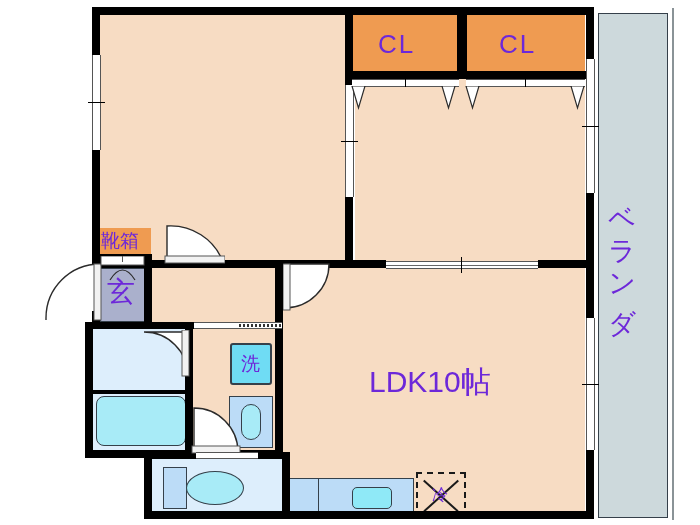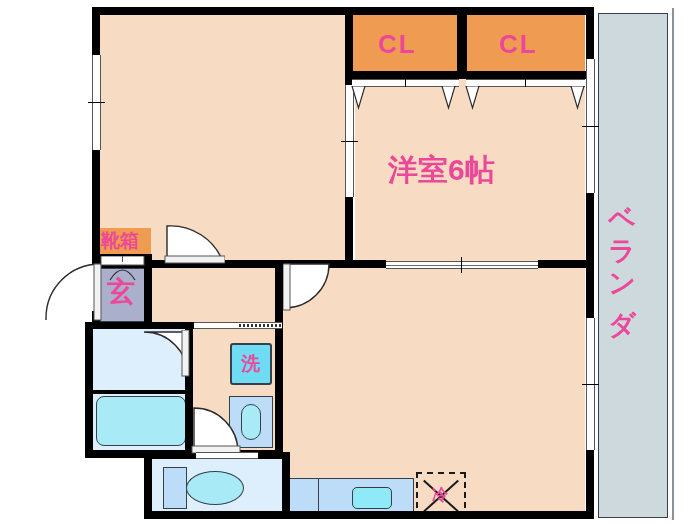--- a/index.html
+++ b/index.html
@@ -26,22 +26,22 @@
   
   .wall{background:#000000;}
 
   
   .outline{border:1px solid #35404a;}
   .outline2{border:2px solid #35404a;}
 
   
   .lbl{
     position:absolute;
-    color:#ec4899;
-    font-weight:bold;
+    color:#6d28d9;
+    font-weight:normal;
     white-space:nowrap;
     letter-spacing:0px;
     line-height:1;
   }
   .lbl-room{font-size:30px;}
   .lbl-cl{font-size:26px;letter-spacing:2px;}
   .lbl-ldk{font-size:30px;}
   .lbl-small{font-size:19px;}
   .lbl-tiny{font-size:16px;}
   .lbl-vert{
@@ -209,21 +209,21 @@
   <div class="abs" style="left:239px;top:324px;width:42px;height:3px;background:repeating-linear-gradient(90deg,#333 0 2px,transparent 2px 4px);"></div>
 
   <div class="abs win-h" style="left:196px;top:452px;width:62px;height:7px;"></div>
 
   <svg class="abs" style="left:100px;top:256px;width:45px;height:26px;" viewBox="0 0 45 26">
     <rect x="1" y="0" width="43" height="9" fill="#ffffff" stroke="#555" stroke-width="1"></rect>
     <path d="M10 24 Q22.5 4 35 24" fill="none" stroke="#2b2b2b" stroke-width="1.2"></path>
     <line x1="22.5" y1="0" x2="22.5" y2="6" stroke="#555" stroke-width="1"></line>
   </svg>
 
-  <div class="lbl lbl-room" style="left:388px;top:155px;">洋室6帖</div>
+  <div class="lbl lbl-ldk" style="left:369px;top:367px;">LDK10帖</div>
 
   <div class="lbl lbl-cl" style="left:378px;top:31px;">CL</div>
   <div class="lbl lbl-cl" style="left:499px;top:31px;">CL</div>
 
   <div class="lbl lbl-vert" style="left:608px;top:188px;">ベランダ</div>
 
   <div class="lbl lbl-small" style="left:101px;top:231px;">靴箱</div>
   <div class="lbl" style="left:107px;top:278px;font-size:28px;">玄</div>
 
   <div class="lbl lbl-small" style="left:241px;top:354px;">洗</div>

